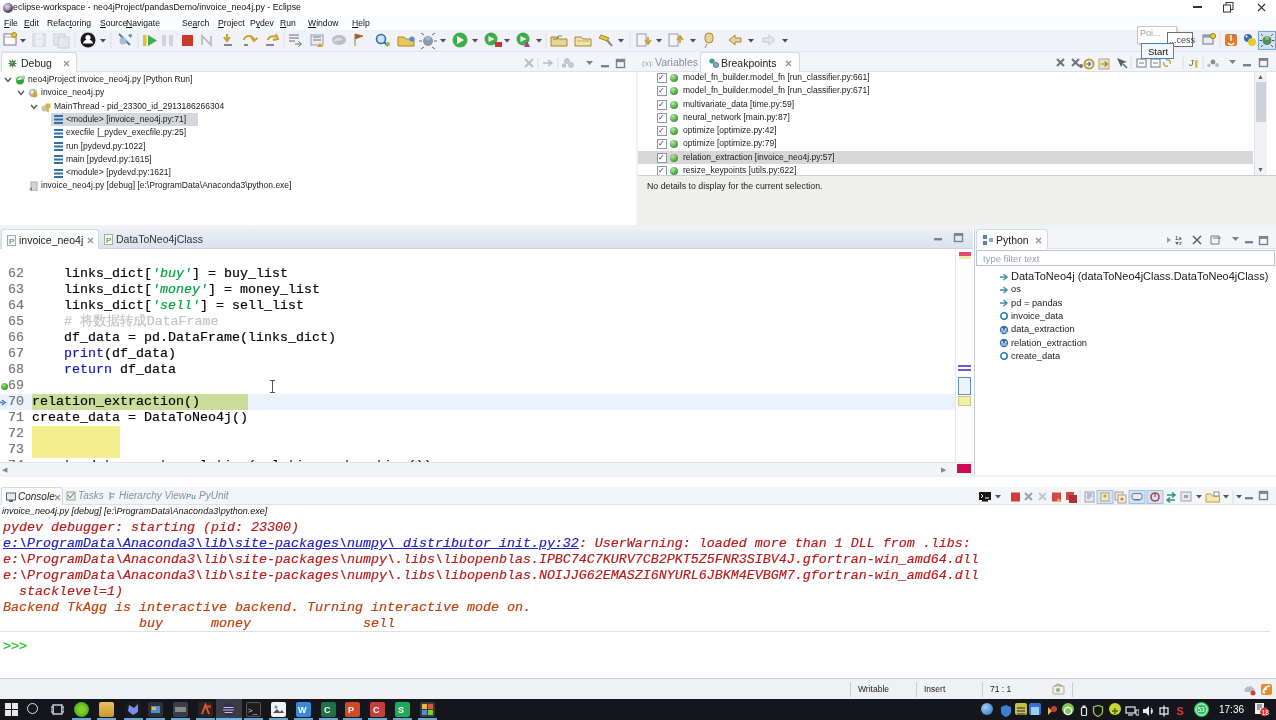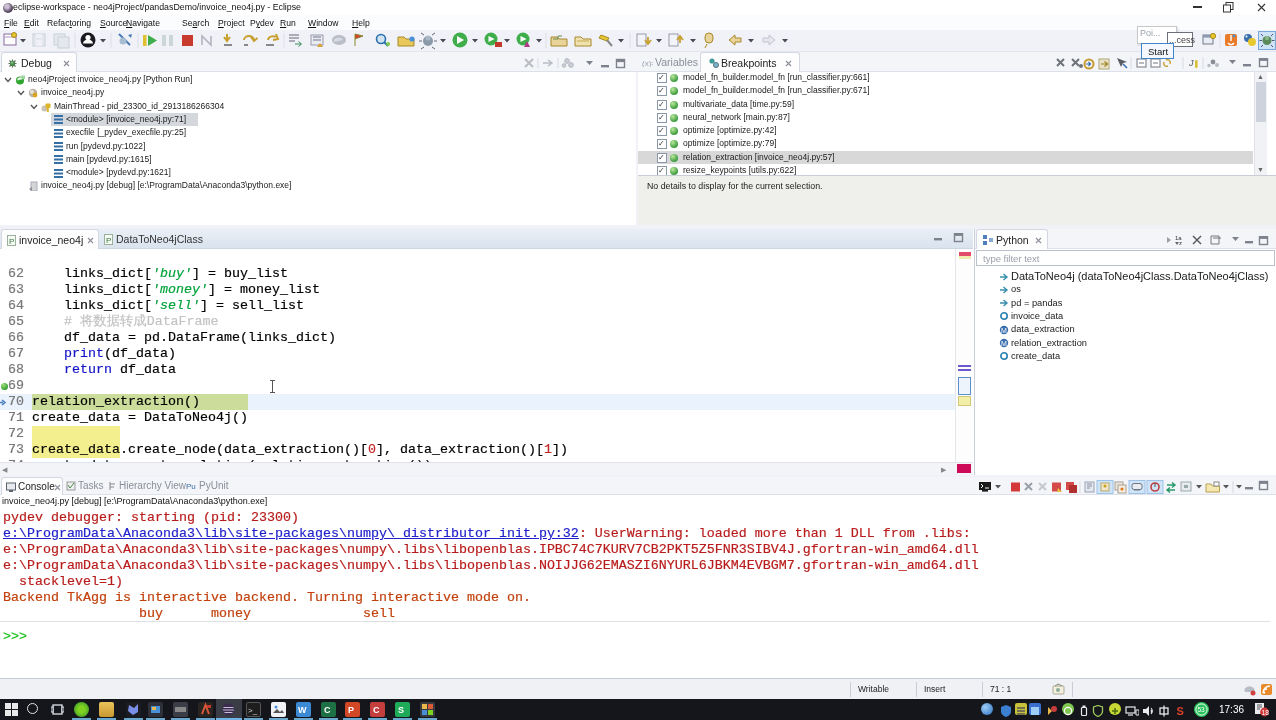--- a/index.html
+++ b/index.html
@@ -41,21 +41,21 @@
 .ln { position:absolute; left:0px; width:24px; text-align:right; color:#787878; }
 .ct { position:absolute; left:32px; color:#000; }
 .str { color:#00a33d; font-style:italic; }
 .kw  { color:#1414c8; }
 .num { color:#c22929; }
 .cmt { color:#c3c3c3; }
 #hscroll { left:0; top:462px; width:973px; height:13px; background:#f3f4f8; border-top:1px solid #e0e3ea; }
 
 #outline { left:974px; top:229px; width:302px; height:246px; background:#fff; border-left:1px solid #c9cfda; }
 
-#console { left:0; top:477px; width:1276px; height:201px; background:#fff; }
+#console { left:0; top:487px; width:1276px; height:201px; background:#fff;font-style:italic; }
 .con-line { position:absolute; left:3px; font-size:13.333px; line-height:16px; white-space:pre; }
 .red { color:#b91c1c; }
 .blk { color:#c2410c; }
 .lnk { color:#2222cc; text-decoration:underline; }
 .grn { color:#19c219; }
 
 #statusbar { left:0; top:678px; width:1276px; height:21px; background:#f0f1f5; border-top:1px solid #c9cdd6; font-size:8.5px; color:#222; }
 
 #taskbar { left:0; top:699px; width:1276px; height:21px; background:#14161b; }
 .tbico { position:absolute; top:3px; width:15px; height:15px; border-radius:2px; }
@@ -512,21 +512,21 @@
     <div class="cl" style="top:17px"><span class="ln">63</span><span class="ct">    links_dict[<span class="str">'money'</span>] = money_list</span></div>
     <div class="cl" style="top:33px"><span class="ln">64</span><span class="ct">    links_dict[<span class="str">'sell'</span>] = sell_list</span></div>
     <div class="cl" style="top:49px"><span class="ln">65</span><span class="ct cmt">    # 将数据转成DataFrame</span></div>
     <div class="cl" style="top:65px"><span class="ln">66</span><span class="ct">    df_data = pd.DataFrame(links_dict)</span></div>
     <div class="cl" style="top:81px"><span class="ln">67</span><span class="ct">    <span class="kw">print</span>(df_data)</span></div>
     <div class="cl" style="top:97px"><span class="ln">68</span><span class="ct">    <span class="kw">return</span> df_data</span></div>
     <div class="cl" style="top:113px"><span class="ln">69</span><span class="ct"></span></div>
     <div class="cl" style="top:129px"><span class="ln">70</span><span class="ct">relation_extraction()</span></div>
     <div class="cl" style="top:145px"><span class="ln">71</span><span class="ct">create_data = DataToNeo4j()</span></div>
     <div class="cl" style="top:161px"><span class="ln">72</span><span class="ct"></span></div>
-    <div class="cl" style="top:177px"><span class="ln">73</span><span class="ct">create_data.create_node(data_extraction()[<span class="num">0</span>], data_extraction()[<span class="num">1</span>])</span></div>
+    <div class="cl" style="top:177px"><span class="ln">73</span></div>
     <div class="cl" style="top:193px"><span class="ln">74</span><span class="ct">create_data.create_relation(relation_extraction())</span></div>
   </div>
 
   <div style="position:absolute;left:272px;top:132px;width:1px;height:11px;background:#555;"></div>
   <div style="position:absolute;left:270px;top:131px;width:5px;height:1px;background:#555;"></div>
   <div style="position:absolute;left:270px;top:143px;width:5px;height:1px;background:#555;"></div>
 
   <div style="position:absolute;left:955px;top:0;width:18px;height:213px;background:#fdfdfe;border-left:1px solid #e4e6ec;">
     <div style="position:absolute;left:3px;top:3px;width:12px;height:4px;background:#e24b6a;"></div>
     <div style="position:absolute;left:3px;top:7px;width:12px;height:3px;background:#f0ecb0;"></div>

